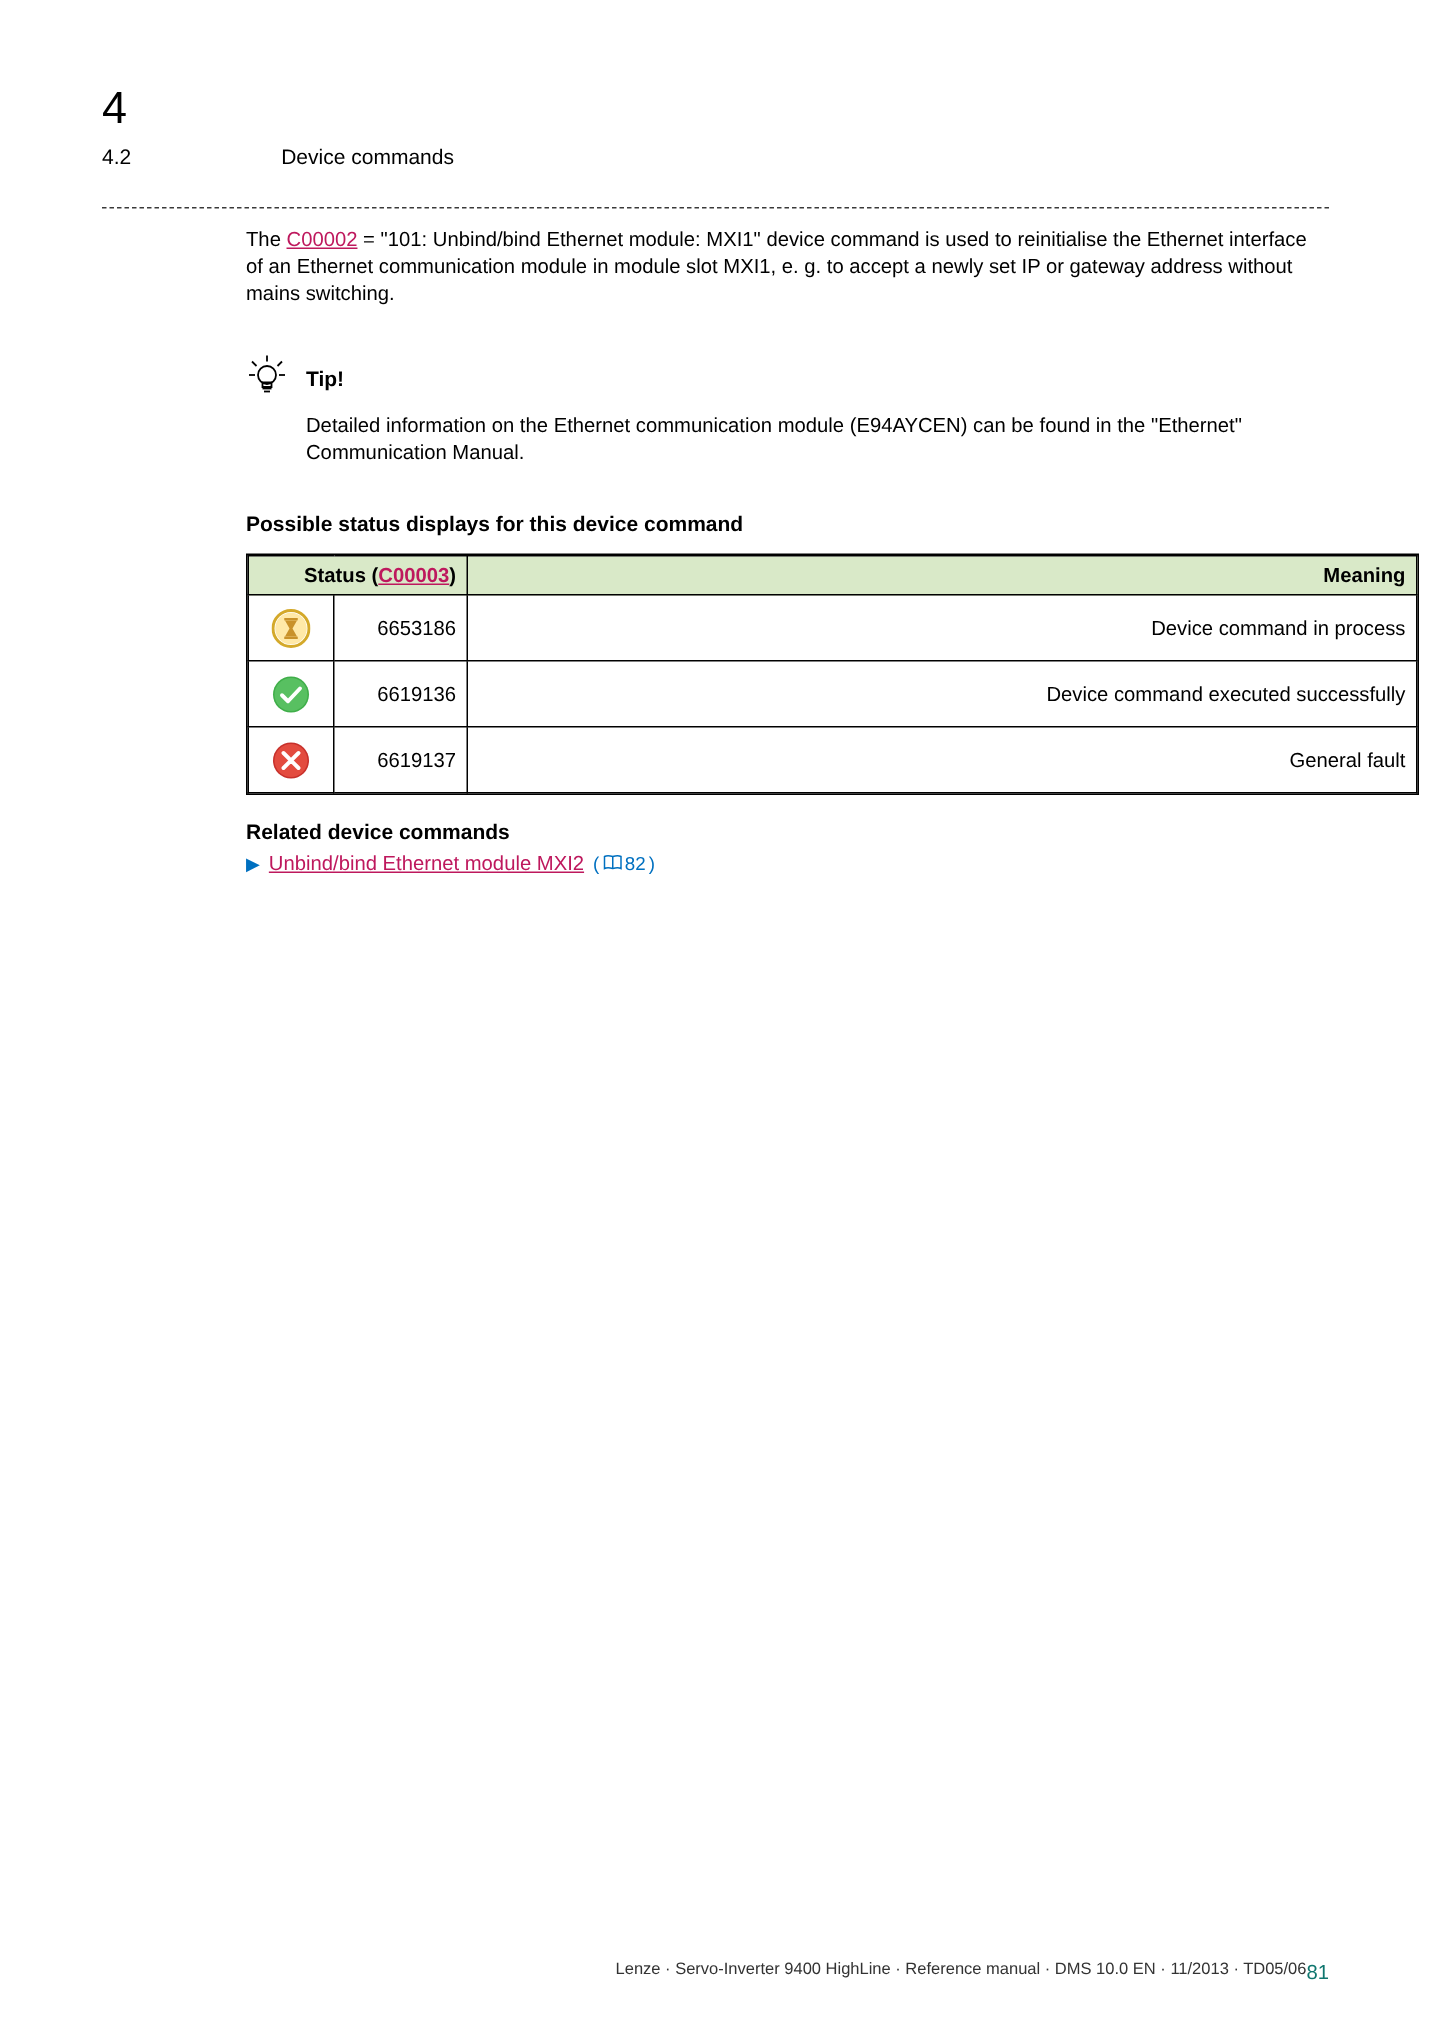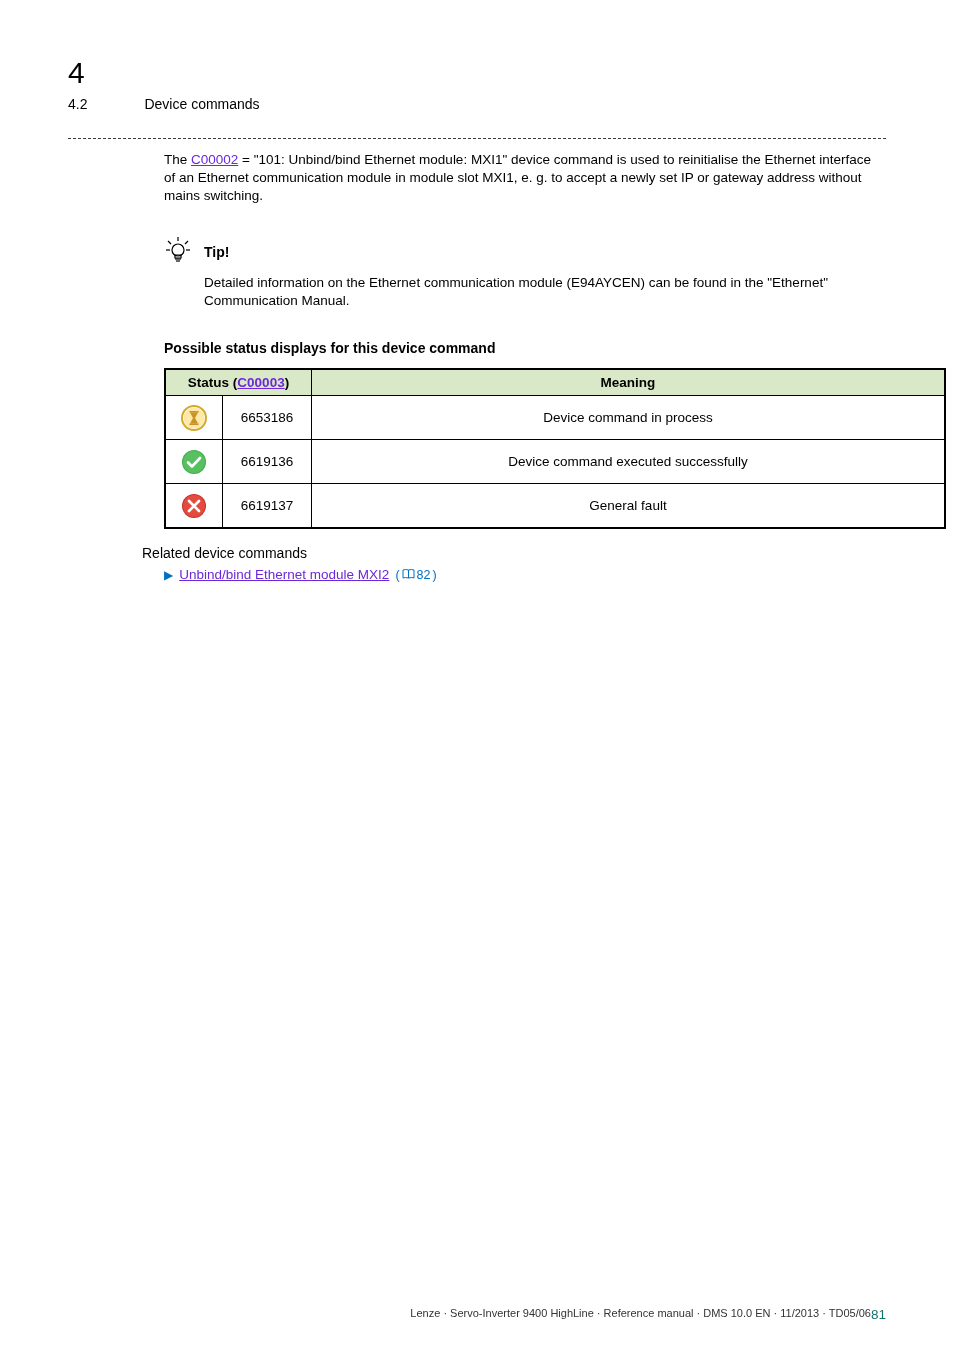--- a/index.html
+++ b/index.html
@@ -25,21 +25,21 @@
     font-size: 30px;
     font-weight: 400;
   }
   .chap-title {
     font-size: 30px;
     font-weight: 400;
   }
   .sub-row {
     display: flex;
     align-items: baseline;
-    gap: 57px;
+    gap: 100px;
     margin-top: 6px;
   }
   .sub-num {
     font-size: 14px;
   }
   .sub-title {
     font-size: 14px;
   }
   .dashed-rule {
     margin-top: 26px;
@@ -59,21 +59,21 @@
     font-size: 15px;
     font-weight: 700;
   }
   .indent-block {
     margin-left: 96px;
     margin-top: 12px;
     font-size: 13.5px;
     line-height: 1.35;
   }
   a.link {
-    color: #6d28d9;
+    color: #be185d;
     text-decoration: underline;
   }
   .tip-row {
     display: flex;
     align-items: center;
     gap: 10px;
     margin-top: 30px;
     margin-left: 96px;
   }
   .tip-label {
@@ -102,34 +102,34 @@
     font-size: 13.5px;
   }
   .table-wrap table {
     border-collapse: collapse;
     width: 100%;
   }
   .table-wrap th, .table-wrap td {
     border: 1px solid #000;
     padding: 5px 7px;
     vertical-align: middle;
-    text-align: center;
+    text-align: right;
   }
   .table-wrap th {
     background: #d9e9c8;
     font-weight: 700;
   }
   .col-icon { width: 42px; text-align: center; }
   .col-code { width: 74px; text-align: right; }
   .icon-cell svg { display: block; margin: 0 auto; }
   .row-h { height: 44px; }
   .related {
-    margin-left: 74px;
+    margin-left: 96px;
     margin-top: 16px;
-    font-weight: 400;
+    font-weight: 700;
     font-size: 14px;
   }
   .bullet-row {
     margin-left: 96px;
     margin-top: 6px;
     font-size: 13.5px;
     display: flex;
     align-items: center;
     gap: 6px;
   }

